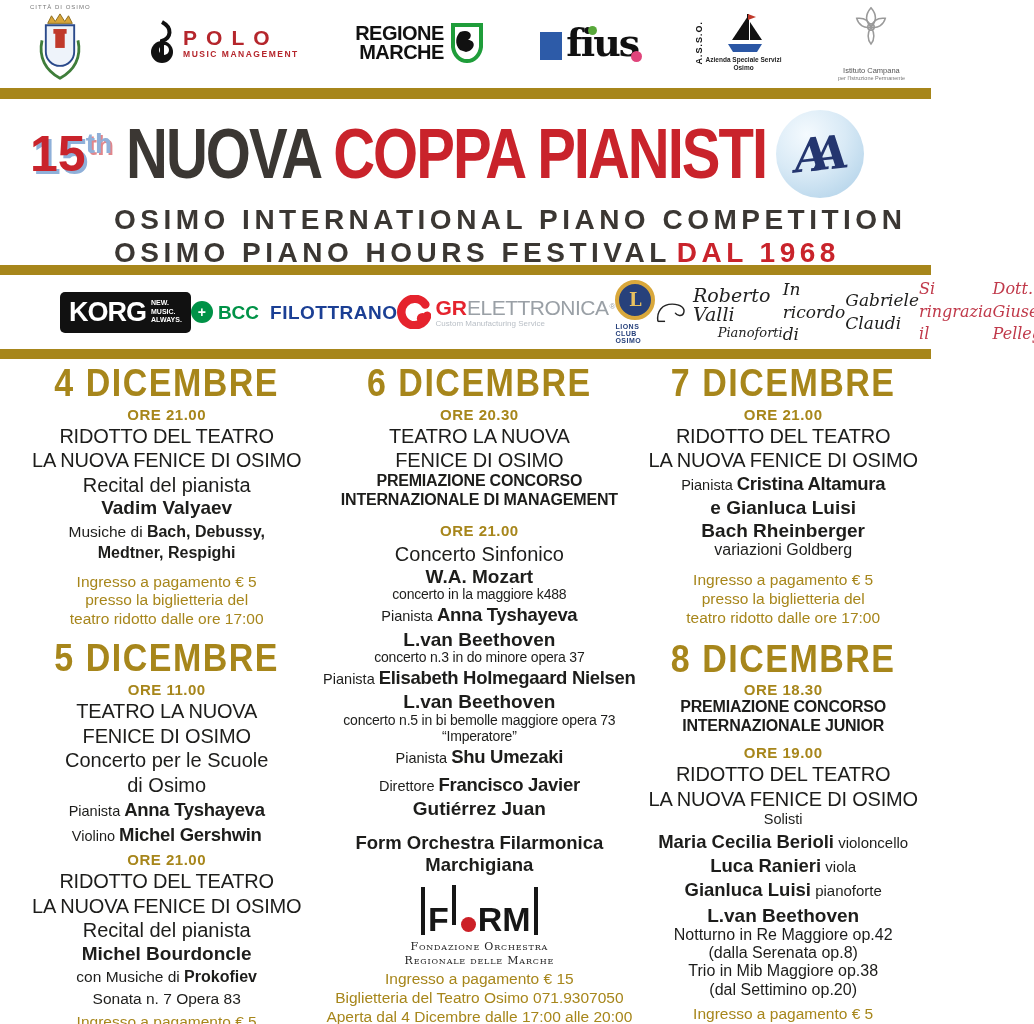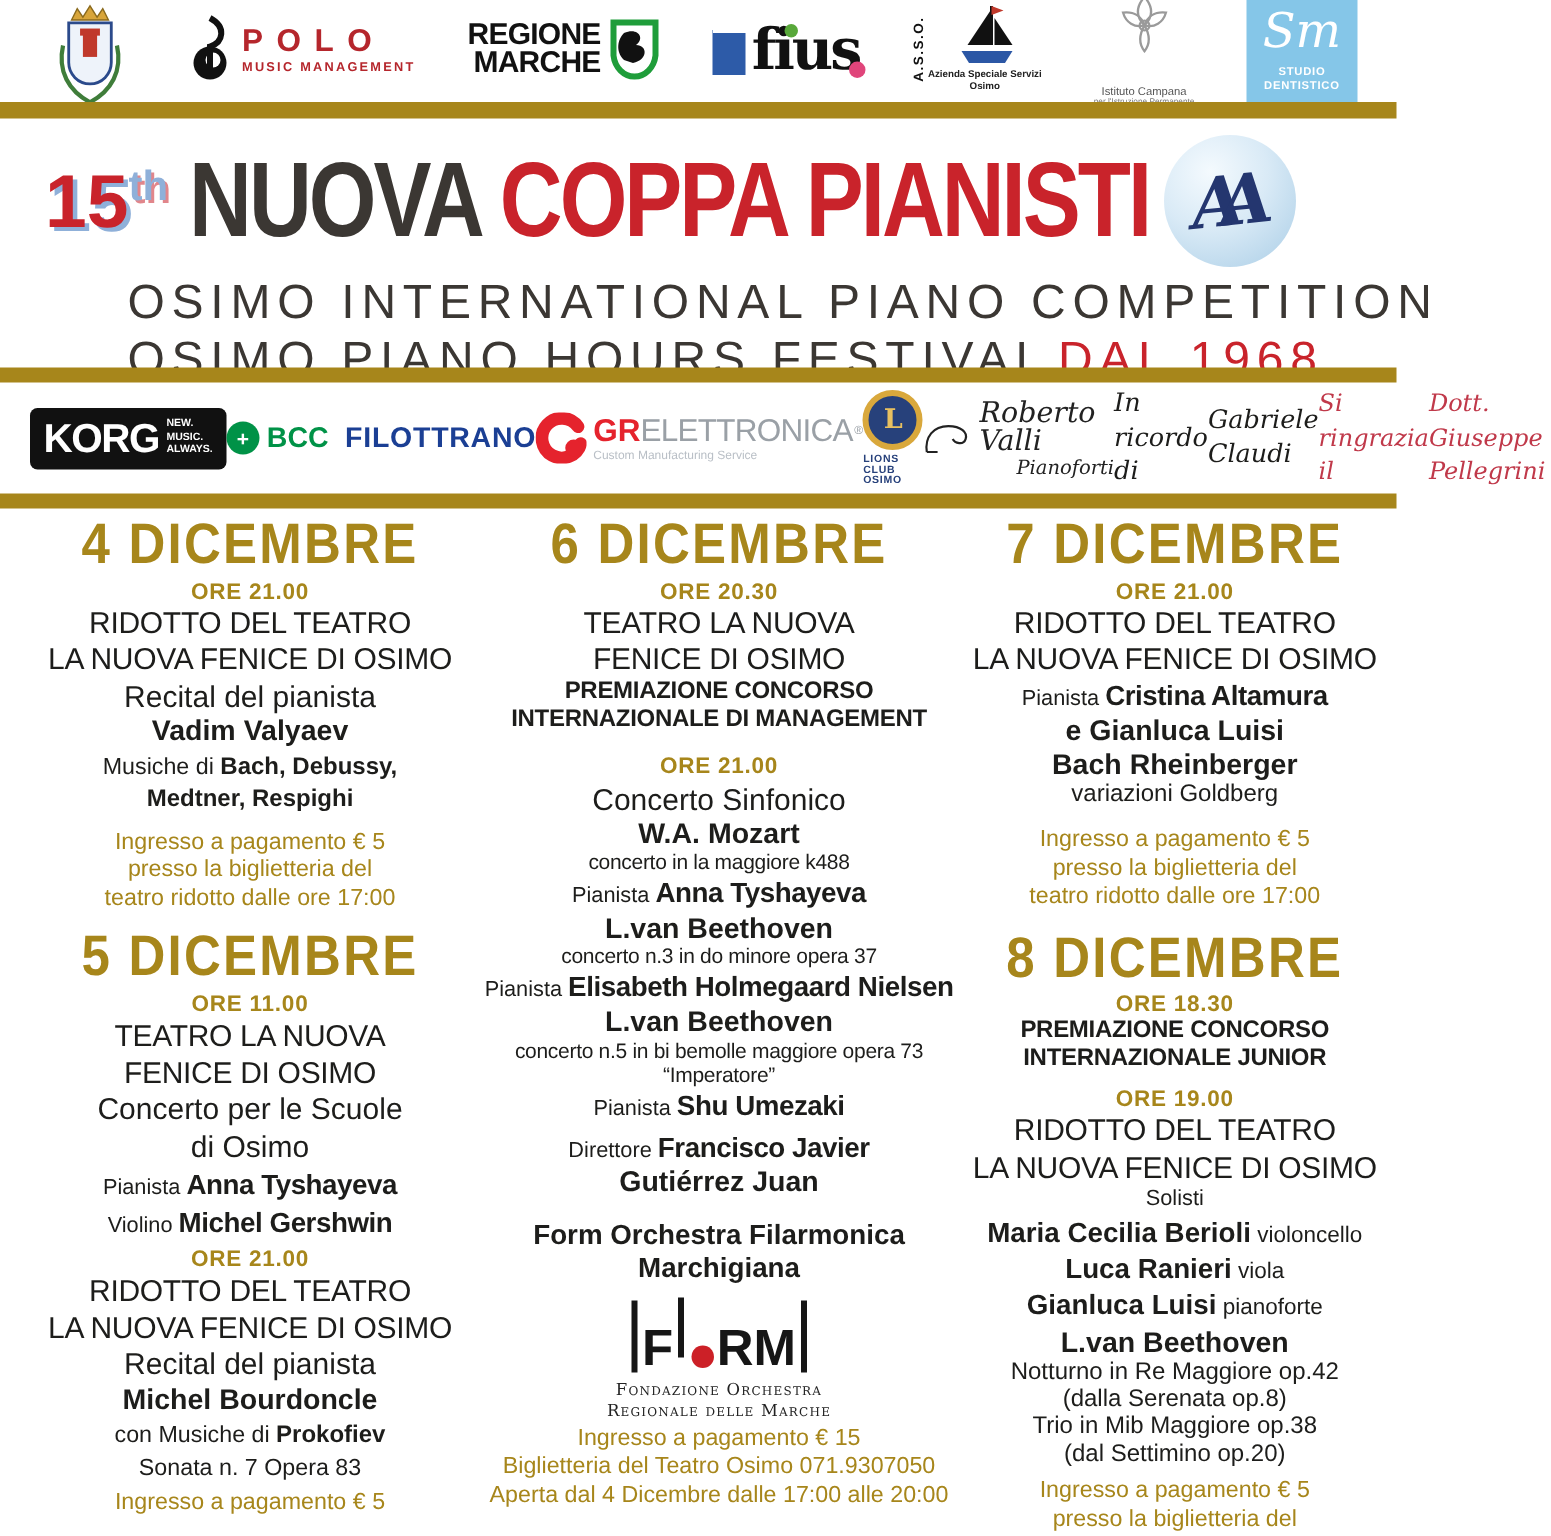--- a/index.html
+++ b/index.html
@@ -6,21 +6,21 @@
     --gold:#a7861b; --red:#c9232b; --dark:#3b3733; --ink:#1d1d1b;
     --blue:#2b4a8b; --lightblue:#85c6e8;
   }
   *{margin:0;padding:0;box-sizing:border-box;}
   body{width:1034px;height:1024px;background:#fff;font-family:"Liberation Sans",sans-serif;color:var(--ink);overflow:hidden;}
   .poster{width:931px;height:1024px;display:flex;flex-direction:column;background:#fff;}
   .gold-bar{height:11px;background:var(--gold);flex:none;}
   .gold-bar.thin{height:10px;}
 
   
-  .logo-strip{height:68px;flex:none;display:flex;align-items:center;justify-content:space-between;padding:4px 26px 6px 30px;}
+  .logo-strip{height:88px;flex:none;display:flex;align-items:center;justify-content:space-between;padding:4px 26px 6px 30px;}
   .tl{display:flex;flex-direction:column;align-items:center;line-height:1;}
   .tiny-cap{font-size:6px;color:#777;letter-spacing:1px;margin-bottom:2px;}
   .polo{flex-direction:row;align-items:center;gap:6px;}
   .polo-txt{display:flex;flex-direction:column;}
   .polo-name{color:#b5262c;font-size:21px;font-weight:700;letter-spacing:9px;}
   .polo-sub{color:#b5262c;font-size:8.5px;font-weight:700;letter-spacing:1.5px;margin-top:2px;}
   .regione{flex-direction:row;gap:6px;align-items:center;}
   .reg-txt{font-size:20px;font-weight:800;letter-spacing:-0.5px;line-height:0.95;color:#111;text-align:right;}
   .fus{flex-direction:row;align-items:flex-start;gap:4px;position:relative;}
   .fus-sq{width:22px;height:30px;background:#2d5ba8;margin-top:6px;box-shadow:inset 0 8px 0 -6px #fff, inset 0 16px 0 -14px #fff;}
@@ -40,27 +40,27 @@
 
   
   .title-block{height:166px;flex:none;padding:6px 0 0 0;}
   .title-row{display:flex;align-items:center;padding-left:30px;height:98px;}
   .edition{font-size:50px;font-weight:800;color:var(--red);text-shadow:3px 3px 0 #8fb0d9;line-height:1;margin-right:14px;}
   .edition sup{font-size:28px;color:#8fb0d9;text-shadow:2px 2px 0 rgba(201,35,43,.55);}
   .main-title{font-size:58px;font-weight:800;letter-spacing:-2px;color:var(--dark);white-space:nowrap;transform:scaleY(1.22);transform-origin:left center;line-height:1;}
   .main-title .tr{color:var(--red);margin-left:12px;}
   .aa-sphere{width:88px;height:88px;border-radius:50%;flex:none;margin-left:10px;background:radial-gradient(circle at 35% 28%, #f4fafe 0%, #d9eaf6 45%, #a9cde6 100%);display:flex;align-items:center;justify-content:center;}
   .aa-text{font-family:"DejaVu Serif",serif;font-style:italic;font-weight:700;font-size:46px;color:#24366f;letter-spacing:-17px;padding-right:14px;transform:rotate(-6deg);}
-  .subtitle{padding-left:85px;font-size:32px;font-weight:400;color:var(--dark);letter-spacing:4.5px;line-height:1.18;white-space:nowrap;}
+  .subtitle{padding-left:114px;font-size:28px;font-weight:700;color:var(--dark);letter-spacing:4.5px;line-height:1.18;white-space:nowrap;}
   .subtitle .sred{color:var(--red);margin-left:6px;}
 
   
   .sponsor-strip{height:74px;flex:none;display:flex;align-items:center;justify-content:space-between;padding:0 6px 0 20px;}
   .sp{display:flex;align-items:center;line-height:1;}
-  .korg{background:#111;border-radius:5px;padding:7px 9px;display:flex;align-items:center;gap:5px;}
+  .korg{background:#111;border-radius:5px;padding:7px 9px;display:flex;align-items:center;gap:5px;margin-left:40px;}
   .korg-name{color:#fff;font-size:27px;font-weight:800;letter-spacing:-1px;}
   .korg-tags{color:#fff;font-size:7px;font-weight:700;line-height:1.25;}
   .bcc{gap:5px;}
   .bcc-mark{width:22px;height:22px;border-radius:50%;background:#009247;color:#fff;font-size:14px;font-weight:800;display:flex;align-items:center;justify-content:center;}
   .bcc-name{color:#009247;font-size:19px;font-weight:800;margin-right:6px;}
   .bcc-name2{color:#1b3f94;font-size:19px;font-weight:800;letter-spacing:0.5px;}
   .gr{gap:4px;}
   .gr-txt{display:flex;flex-direction:column;}
   .gr-line{display:flex;align-items:center;}
   .gr-gr{color:#e5232d;font-size:21px;font-weight:800;}
@@ -177,25 +177,20 @@
         <g fill="none" stroke="#9a9a9a" stroke-width="1.6">
           <path d="M20 3 C26 10 26 17 20 23 C14 17 14 10 20 3 Z"></path>
           <path d="M5 14 C13 13 18 17 20 23 C13 25 7 21 5 14 Z"></path>
           <path d="M35 14 C27 13 22 17 20 23 C27 25 33 21 35 14 Z"></path>
           <path d="M20 23 C24 30 24 36 20 41 C16 36 16 30 20 23 Z"></path>
           <circle cx="20" cy="23" r="3.4"></circle>
         </g>
       </svg>
       <div class="camp-cap1">Istituto Campana</div>
       <div class="camp-cap2">per l'Istruzione Permanente</div>
-    </div>
-    <div class="sm-box">
-      <div class="sm-mono">Sm</div>
-      <div class="sm-cap1">STUDIO</div>
-      <div class="sm-cap2">DENTISTICO</div>
     </div>
   </div>
 
   <div class="gold-bar"></div>
 
   <div class="title-block">
     <div class="title-row">
       <div class="edition"><span>15</span><sup>th</sup></div>
       <h1 class="main-title"><span>NUOVA</span><span class="tr">COPPA PIANISTI</span></h1>
       <div class="aa-sphere">

